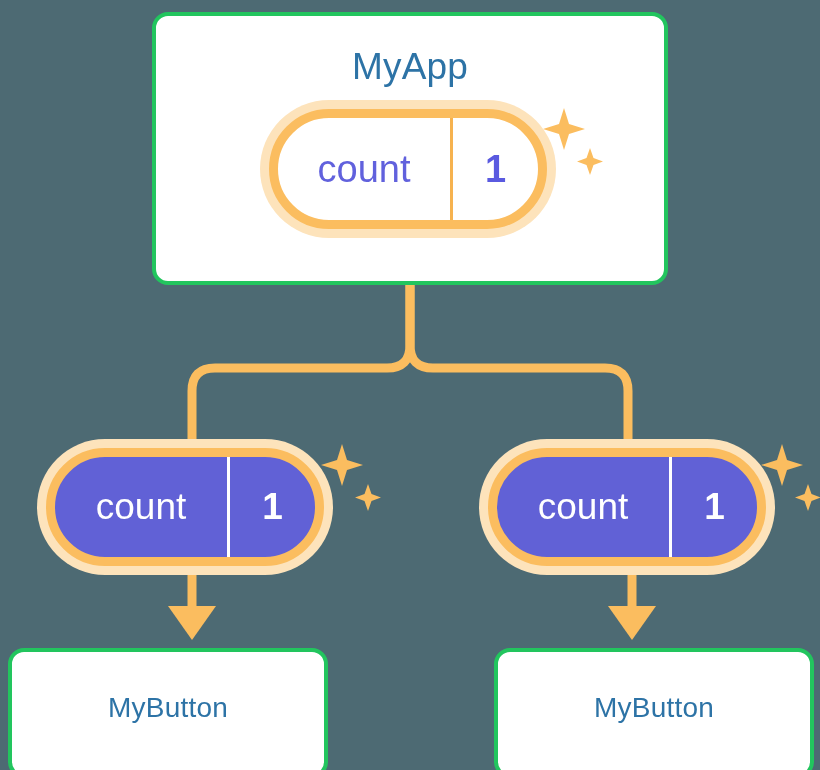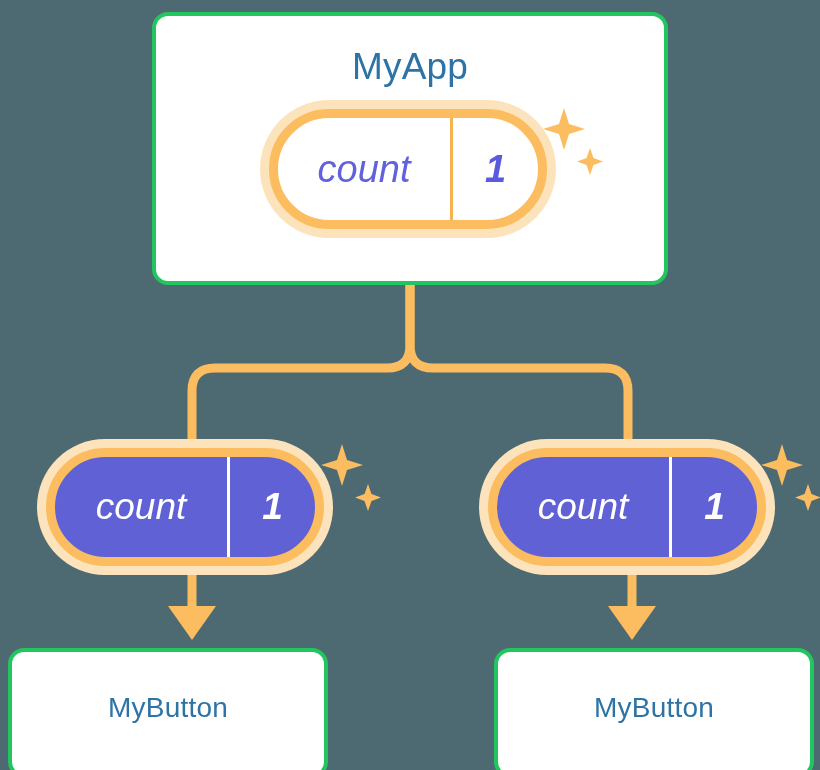--- a/index.html
+++ b/index.html
@@ -72,21 +72,20 @@
   }
   .pill {
     position: relative;
     display: flex;
     align-items: stretch;
     box-sizing: border-box;
     border-radius: 999px;
     border: 9px solid #fbbd5f;
     box-shadow: 0 0 0 9px #fde3bb;
     overflow: hidden;
-    font-style: italic;
   }
   .pill-cell {
     display: flex;
     align-items: center;
     justify-content: center;
     box-sizing: border-box;
   }
   .pill-key   { flex: 0 0 auto; }
   .pill-value { flex: 0 0 auto; }
 

